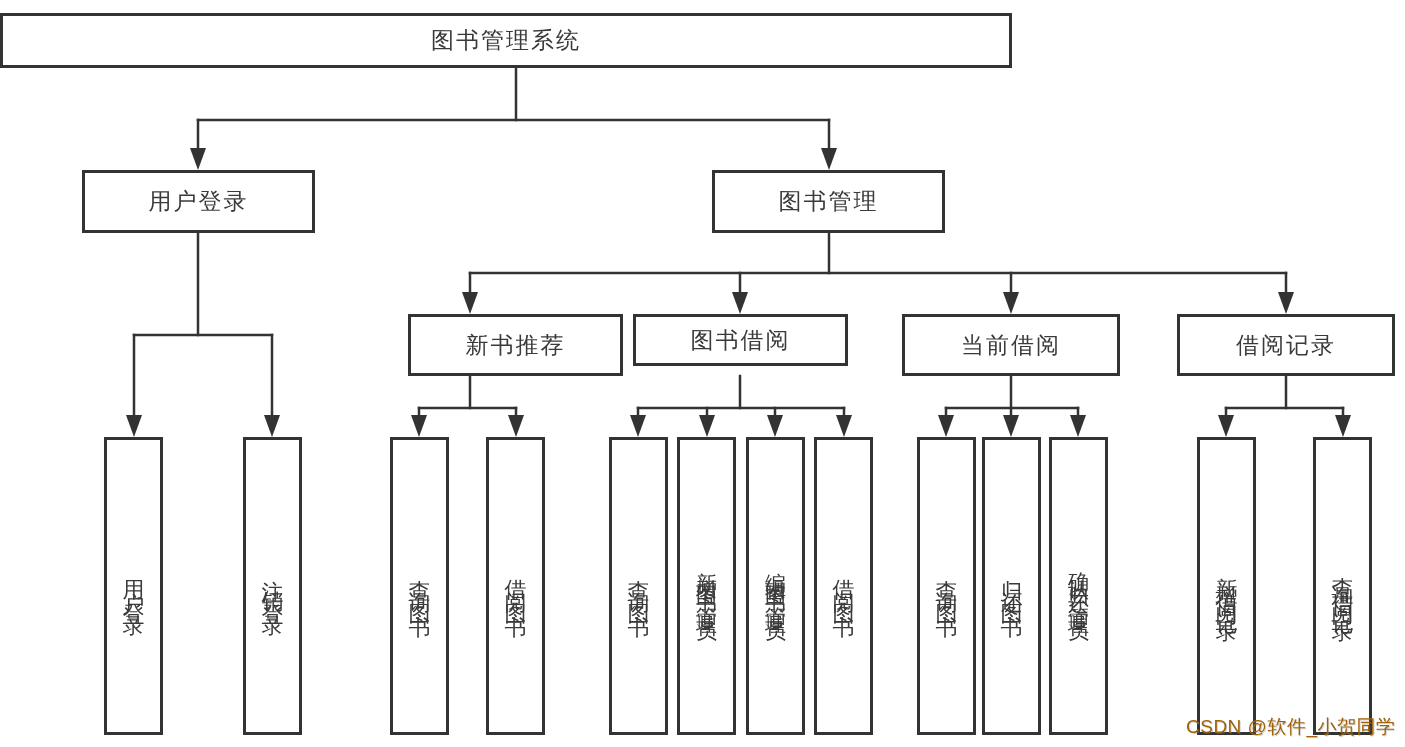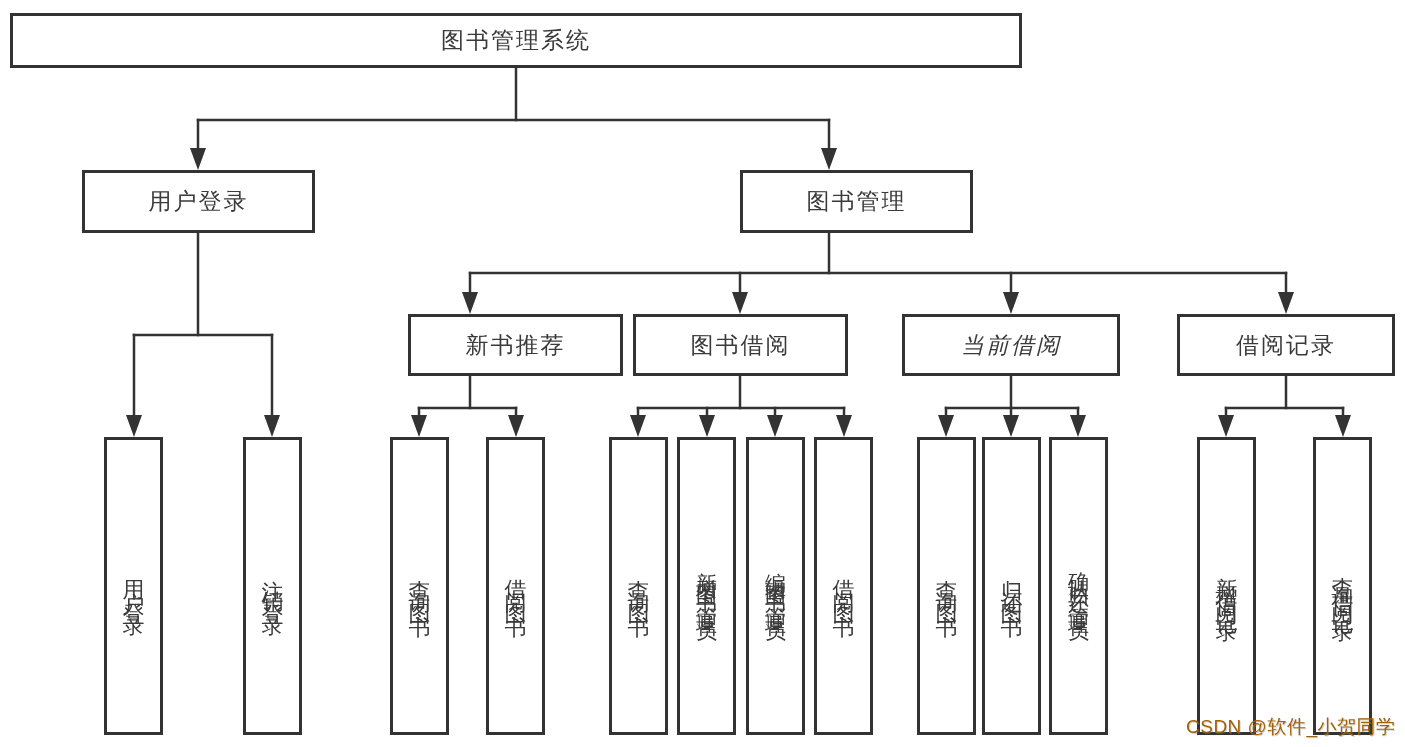--- a/index.html
+++ b/index.html
@@ -25,28 +25,28 @@
     display: flex;
     align-items: center;
     justify-content: center;
     color: #3a3a3a;
     font-size: 23px;
     letter-spacing: 2px;
     z-index: 1;
     white-space: nowrap;
   }
   
-  .root  { left: 10px;   top: 13px;  width: 1012px; height: 55px; }
+  .root  { left: 0;   top: 13px;  width: 1012px; height: 55px; }
   
   .n-login { left: 82px;  top: 170px; width: 233px; height: 63px; }
-  .n-mgmt  { left: 712px; top: 170px; width: 233px; height: 63px; margin-left: 28px; }
+  .n-mgmt  { left: 712px; top: 170px; width: 233px; height: 63px; }
   
   .n-recommend { left: 363px;  top: 314px; width: 215px; height: 62px; margin-left: 45px; }
-  .n-borrow    { left: 633px;  top: 314px; width: 215px; height: 62px; }
-  .n-current   { left: 902px;  top: 314px; width: 218px; height: 62px; font-style: italic; }
+  .n-borrow    { left: 633px;  top: 314px; width: 215px; height: 52px; }
+  .n-current   { left: 902px;  top: 314px; width: 218px; height: 62px; }
   .n-records   { left: 1177px; top: 314px; width: 218px; height: 62px; }
   
   .leaf { top: 437px; width: 59px; height: 298px; }
   .leaf span {
     writing-mode: vertical-rl;
     font-size: 22px;
     color: #3a3a3a;
   }
   .v4 span { letter-spacing: 12px; }
   .v6 span { letter-spacing: 9px; }

